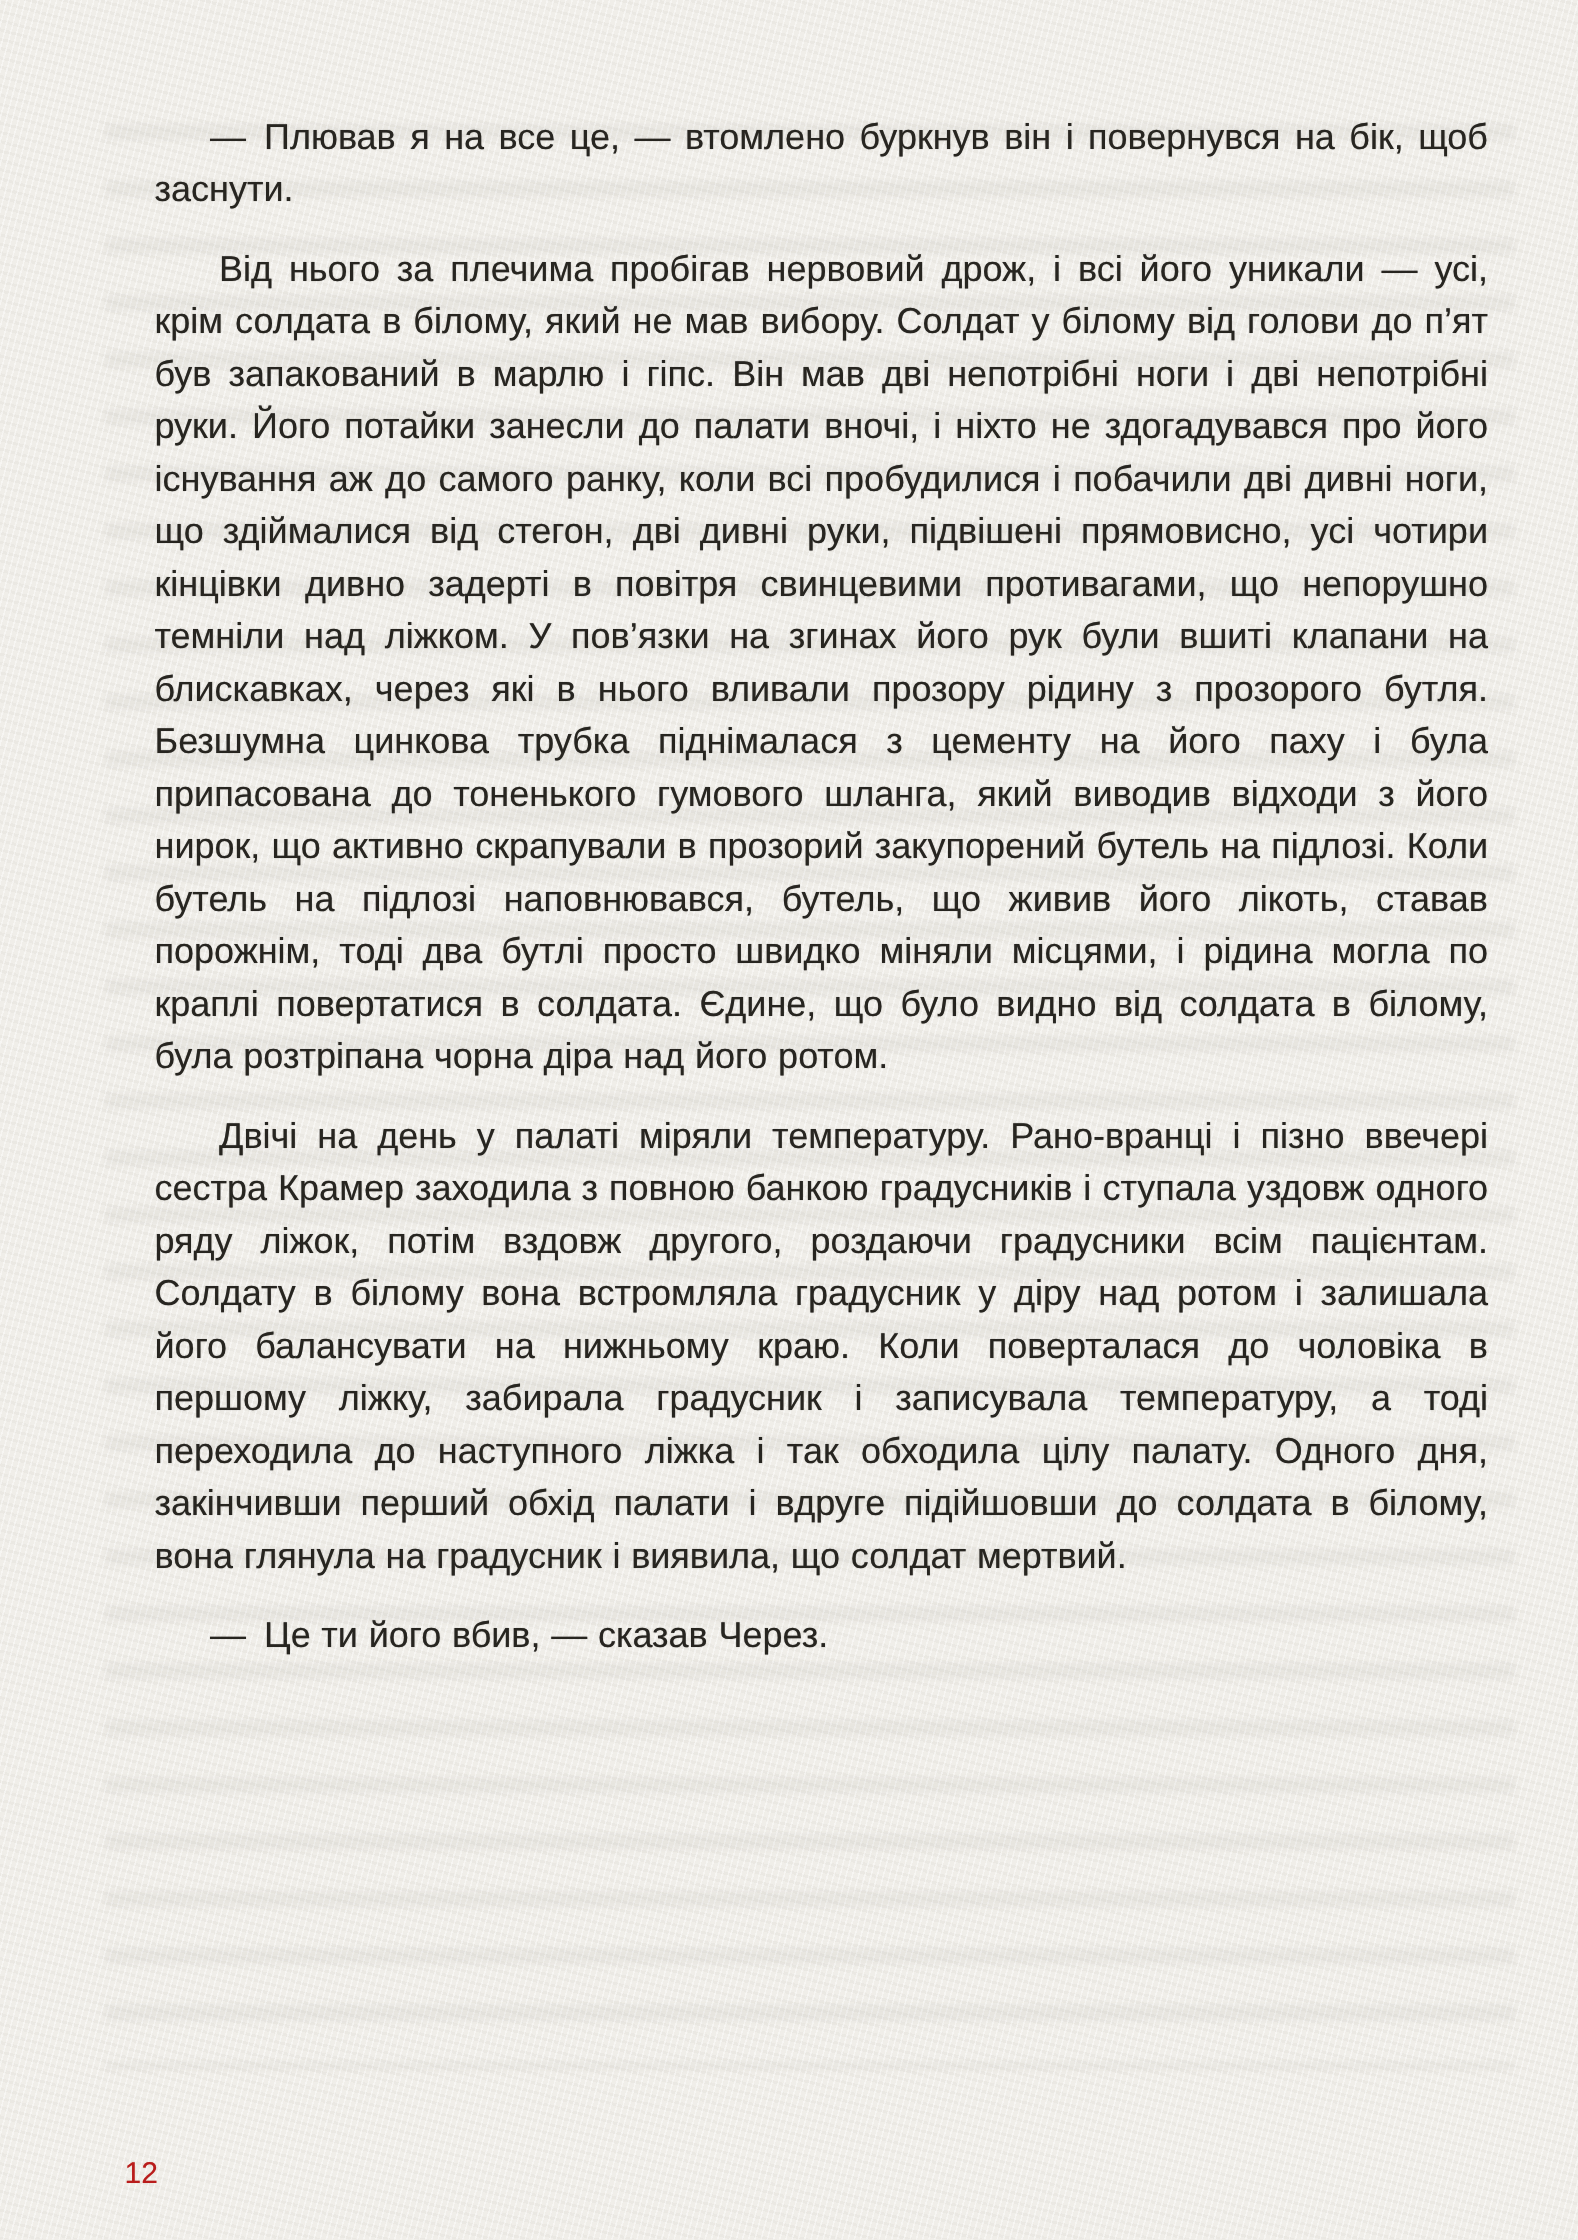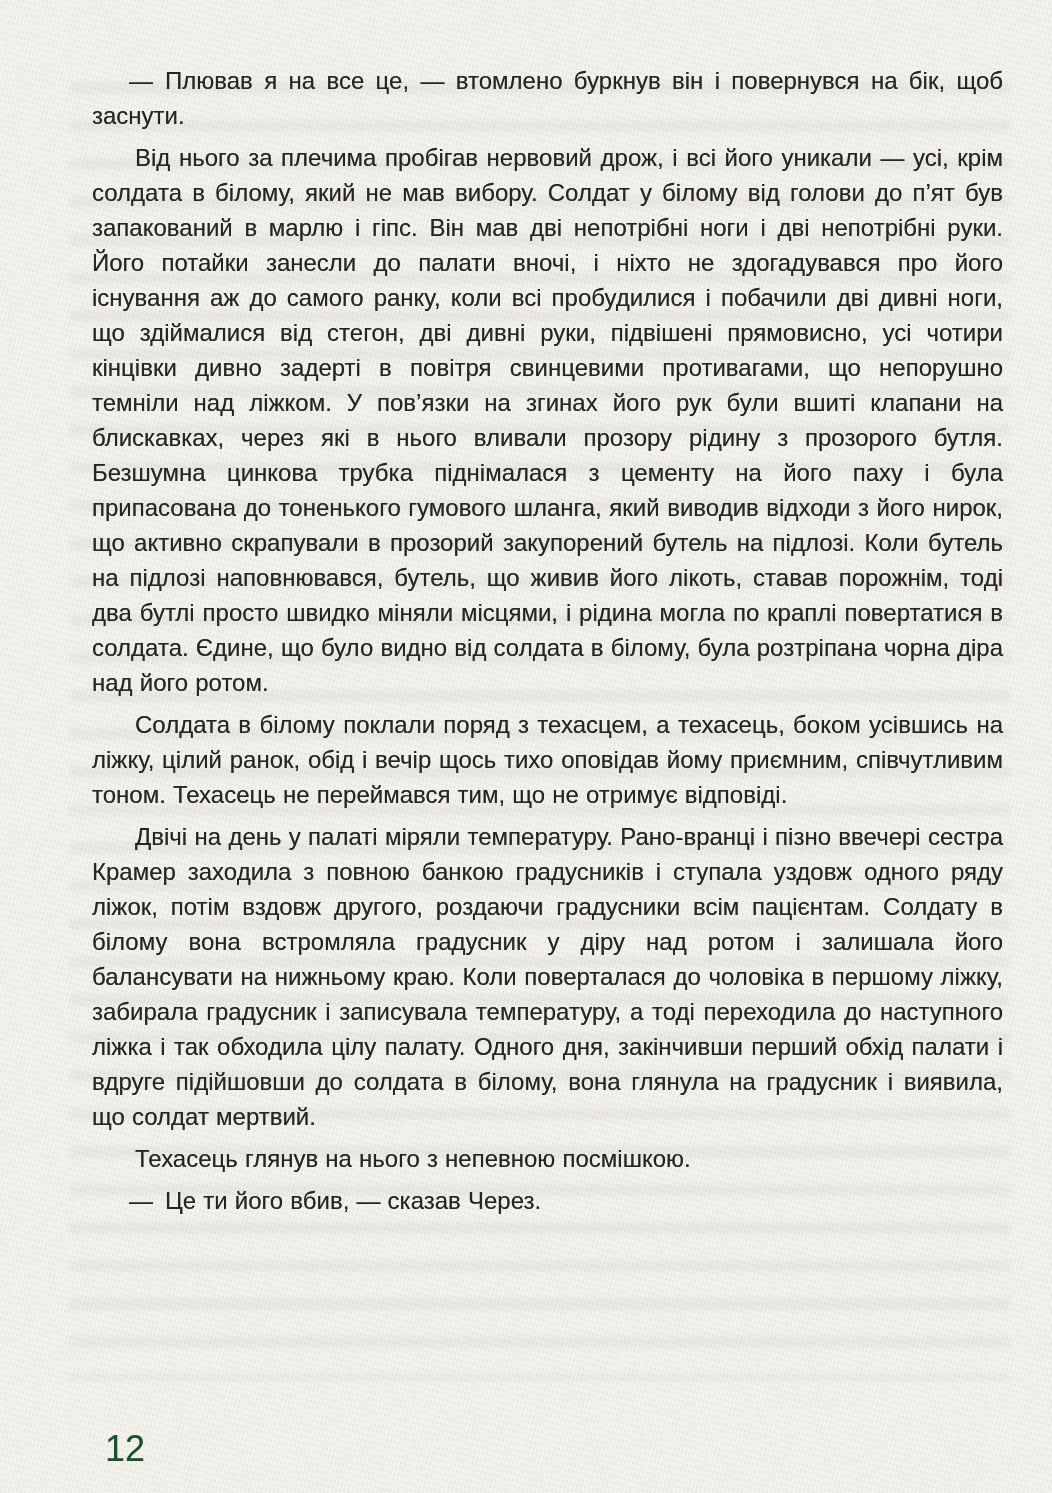--- a/index.html
+++ b/index.html
@@ -35,47 +35,45 @@
   .text-block {
     position: absolute;
     left: 85px; top: 56px;
     width: 925px;
     color: #272520;
     font-size: 24px;
     line-height: 35px;
     text-shadow: 0 0 0.6px rgba(39,37,32,0.55);
   }
   .para {
-    margin: 7px;
+    margin: 18px;
     text-align: justify;
     text-indent: 43px;
     hyphens: manual;
     word-spacing: 0.02em;
   }
   .para.dialogue {
     text-indent: 37px;
   }
   .page-number {
     position: absolute;
-    left: 105px; top: 1434px;
-    font-size: 36px;
+    left: 83px; top: 1434px;
+    font-size: 20px;
     line-height: 30px;
-    color: #14532d;
+    color: #b91c1c;
     text-shadow: 0 0 0.5px rgba(192,80,43,0.5);
   }
 </style>
 </head>
 <body>
 
 <div class="page">
   <div class="bleed"></div>
   <main class="text-block">
     <div id="paragraphs">
         <p class="para dialogue" lang="uk">— Плював я на все це, — втомлено буркнув він і повернувся на бік, щоб заснути.</p>
         <p class="para" lang="uk">Від нього за плечима пробігав нервовий дрож, і всі його уникали — усі, крім солдата в білому, який не мав вибору. Солдат у білому від голови до п’ят був запакований в марлю і гіпс. Він мав дві непотрібні ноги і дві непо­трібні руки. Його потайки занесли до палати вночі, і ніхто не здогадувався про його існування аж до самого ранку, коли всі пробудилися і побачили дві дивні ноги, що здіймалися від стегон, дві дивні руки, підвішені прямо­висно, усі чотири кінцівки дивно задерті в повітря свинцевими противага­ми, що непорушно темніли над ліжком. У пов’язки на згинах його рук були вшиті клапани на блискавках, через які в нього вливали прозору рідину з прозорого бутля. Безшумна цинкова трубка піднімалася з цементу на його паху і була припасована до тоненького гумового шланга, який виводив від­ходи з його нирок, що активно скрапували в прозорий закупорений бутель на підлозі. Коли бутель на підлозі наповнювався, бутель, що живив його лі­коть, ставав порожнім, тоді два бутлі просто швидко міняли місцями, і ріди­на могла по краплі повертатися в солдата. Єдине, що було видно від солда­та в білому, була розтріпана чорна діра над його ротом.</p>
-        <p class="para" lang="uk">Солдата в білому поклали поряд з техасцем, а техасець, боком усів­шись на ліжку, цілий ранок, обід і вечір щось тихо оповідав йому приємним, співчутливим тоном. Техасець не переймався тим, що не отримує відповіді.</p>
         <p class="para" lang="uk">Двічі на день у палаті міряли температуру. Рано-вранці і пізно ввече­рі сестра Крамер заходила з повною банкою градусників і ступала уздовж одного ряду ліжок, потім вздовж другого, роздаючи градусники всім паці­єнтам. Солдату в білому вона встромляла градусник у діру над ротом і за­лишала його балансувати на нижньому краю. Коли поверталася до чолові­ка в першому ліжку, забирала градусник і записувала температуру, а тоді переходила до наступного ліжка і так обходила цілу палату. Одного дня, закінчивши перший обхід палати і вдруге підійшовши до солдата в білому, вона глянула на градусник і виявила, що солдат мертвий.</p>
-        <p class="para" lang="uk">Техасець глянув на нього з непевною посмішкою.</p>
         <p class="para dialogue" lang="uk">— Це ти його вбив, — сказав Через.</p>
       </div>
   </main>
   <div class="page-number">12</div>
 </div>
 
 </body></html>

